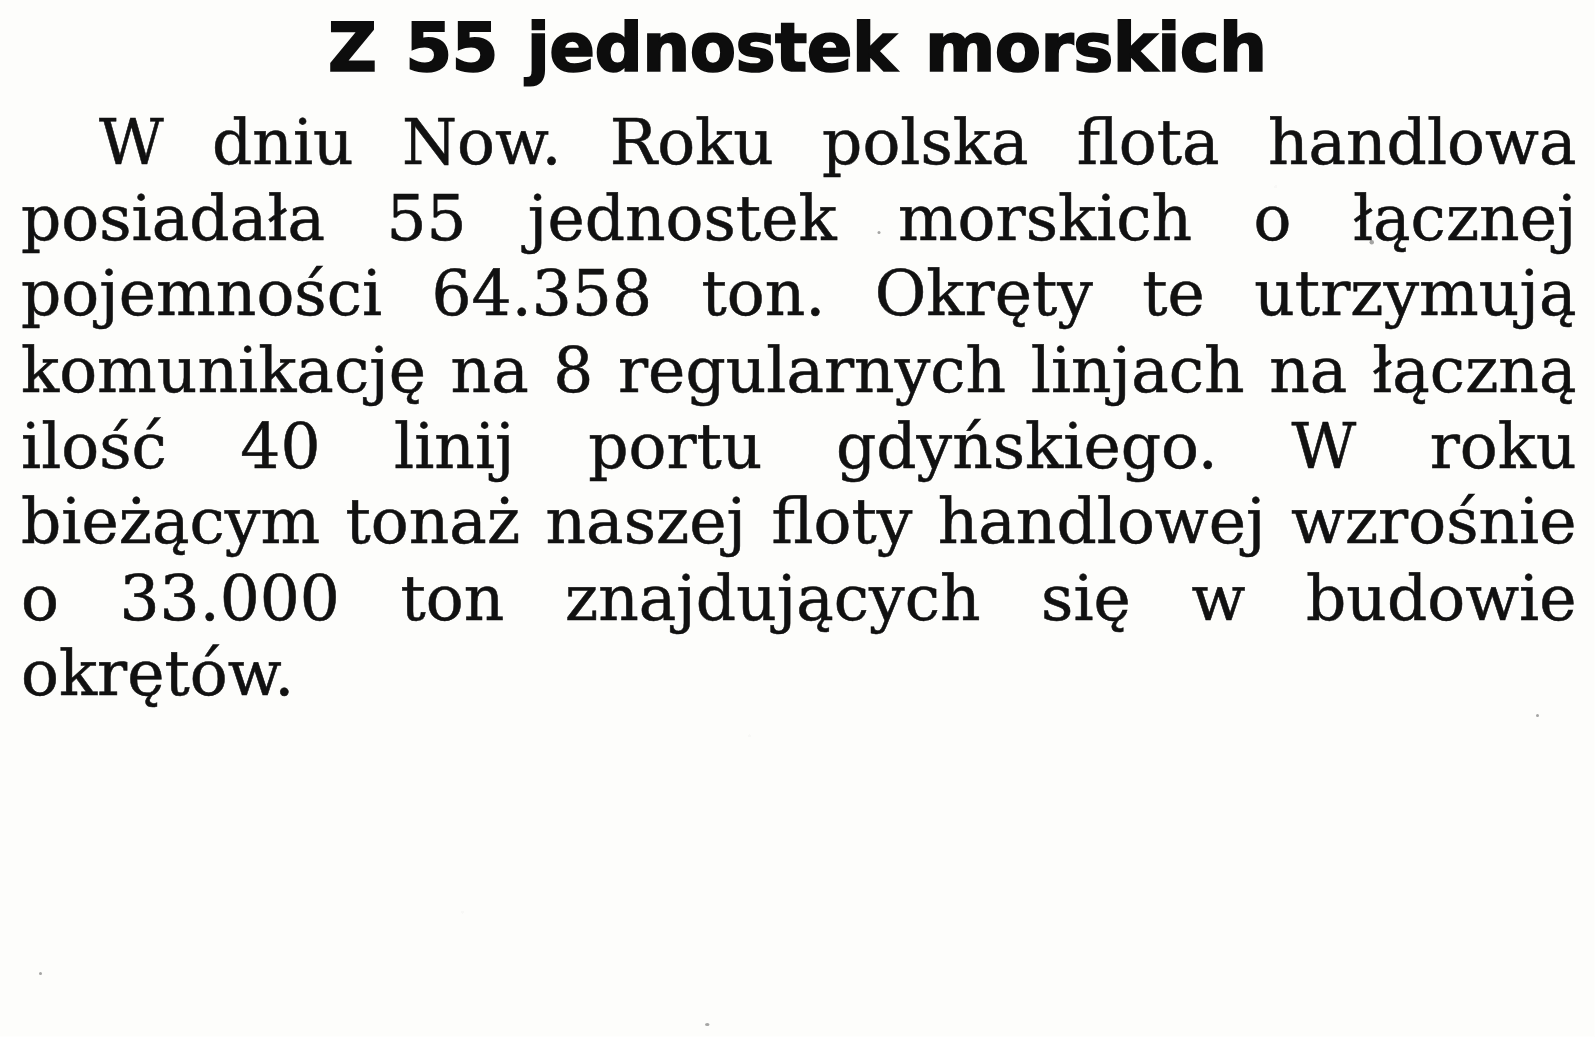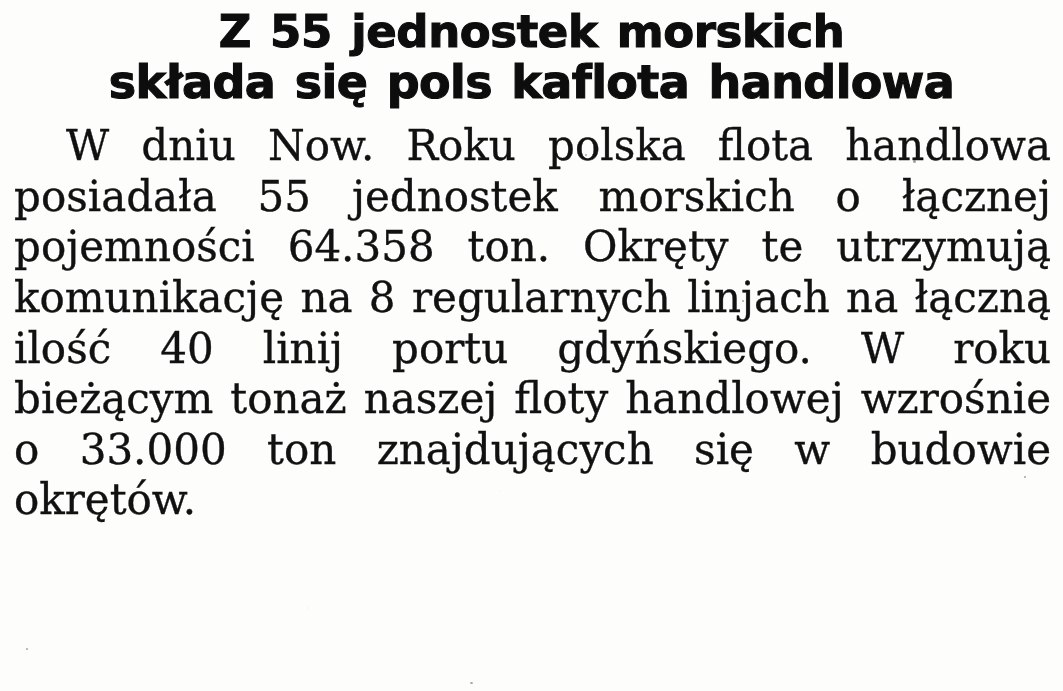--- a/index.html
+++ b/index.html
@@ -83,21 +83,20 @@
   .s5 { left: 470px; top: 682px; width: 3px; height: 2px; }
   .s6 { left: 742px; top: 300px; width: 2px; height: 2px; }
 </style>
 </head>
 <body>
 
 <div class="clipping">
 
   <div class="headline">
     <span class="line1">Z 55 jednostek morskich</span>
-    <span class="line2">składa się pols kaflota handlowa</span>
   </div>
 
   <div class="body-text"><span class="indent"></span><span>W dniu Now. Roku polska flota handlowa posiadała 55 jednostek morskich o łącznej pojemności 64.358 ton. Okręty te utrzymują komunikację na 8 regularnych linjach na łączną ilość 40 linij portu gdyńskiego. W roku bieżącym tonaż naszej floty handlowej wzrośnie o 33.000 ton znajdujących się w budowie okrętów.</span></div>
 
   <span class="speck s1"></span>
   <span class="speck s2"></span>
   <span class="speck s3"></span>
   <span class="speck s4"></span>
   <span class="speck s5"></span>
   <span class="speck s6"></span>

